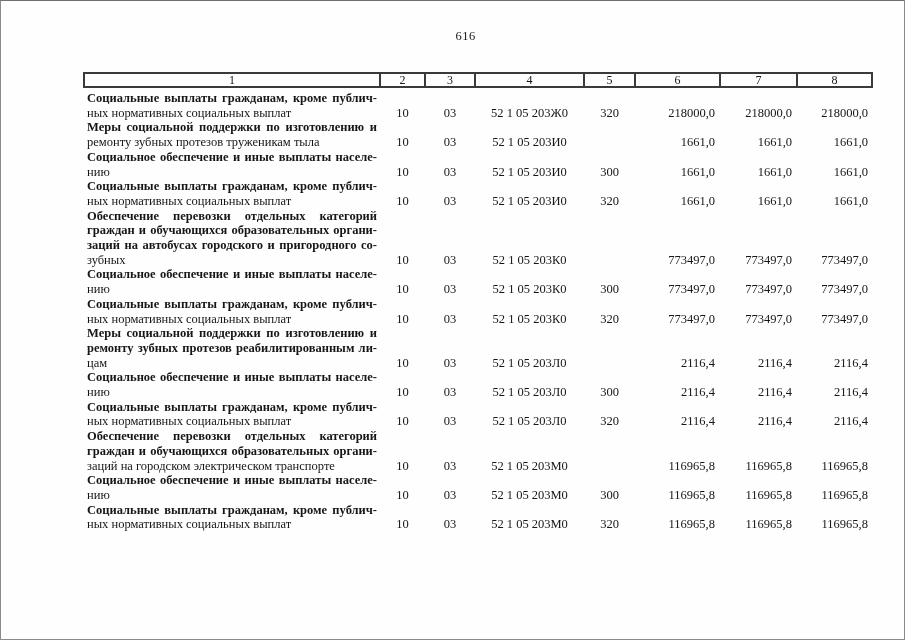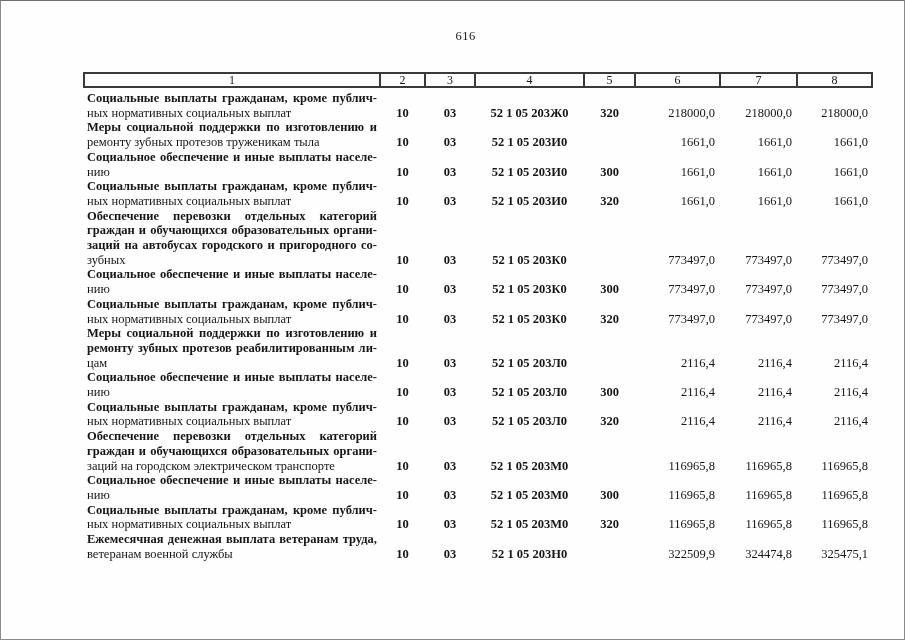--- a/index.html
+++ b/index.html
@@ -49,21 +49,21 @@
     text-align: center;
     background: #fffefe;
   }
   td {
     padding: 0;
     vertical-align: bottom;
     font-size: 12.5px;
     line-height: 14.7px;
   }
   td.name { padding-left: 3px; padding-right: 3px; }
-  td.ctr  { text-align: center; font-weight: bold; }
+  td.ctr  { text-align: center; }
   td.num  { text-align: right; padding-right: 5px; }
   td.num8 { padding-right: 4px; }
   tbody tr:first-child td { padding-top: 3px; }
   .line-just { text-align: justify; text-align-last: justify; font-weight: bold; -moz-text-align-last: justify; }
   .line-last { text-align: left; font-family: Liberation Serif, serif; }
 </style>
 </head>
 <body>
 
 <div class="page">
@@ -259,28 +259,15 @@
             <div class="line-last">ных нормативных социальных выплат</div>
           </td>
         <td class="ctr">10</td>
         <td class="ctr">03</td>
         <td class="ctr">52 1 05 203М0</td>
         <td class="ctr">320</td>
         <td class="num">116965,8</td>
         <td class="num">116965,8</td>
         <td class="num num8">116965,8</td>
       </tr>
-      <tr>
-        <td class="name">
-            <div class="line-just">Ежемесячная денежная выплата ветеранам труда,</div>
-            <div class="line-last">ветеранам военной службы</div>
-          </td>
-        <td class="ctr">10</td>
-        <td class="ctr">03</td>
-        <td class="ctr">52 1 05 203Н0</td>
-        <td class="ctr"></td>
-        <td class="num">322509,9</td>
-        <td class="num">324474,8</td>
-        <td class="num num8">325475,1</td>
-      </tr>
     </tbody>
   </table>
 </div>
 
 </body></html>

